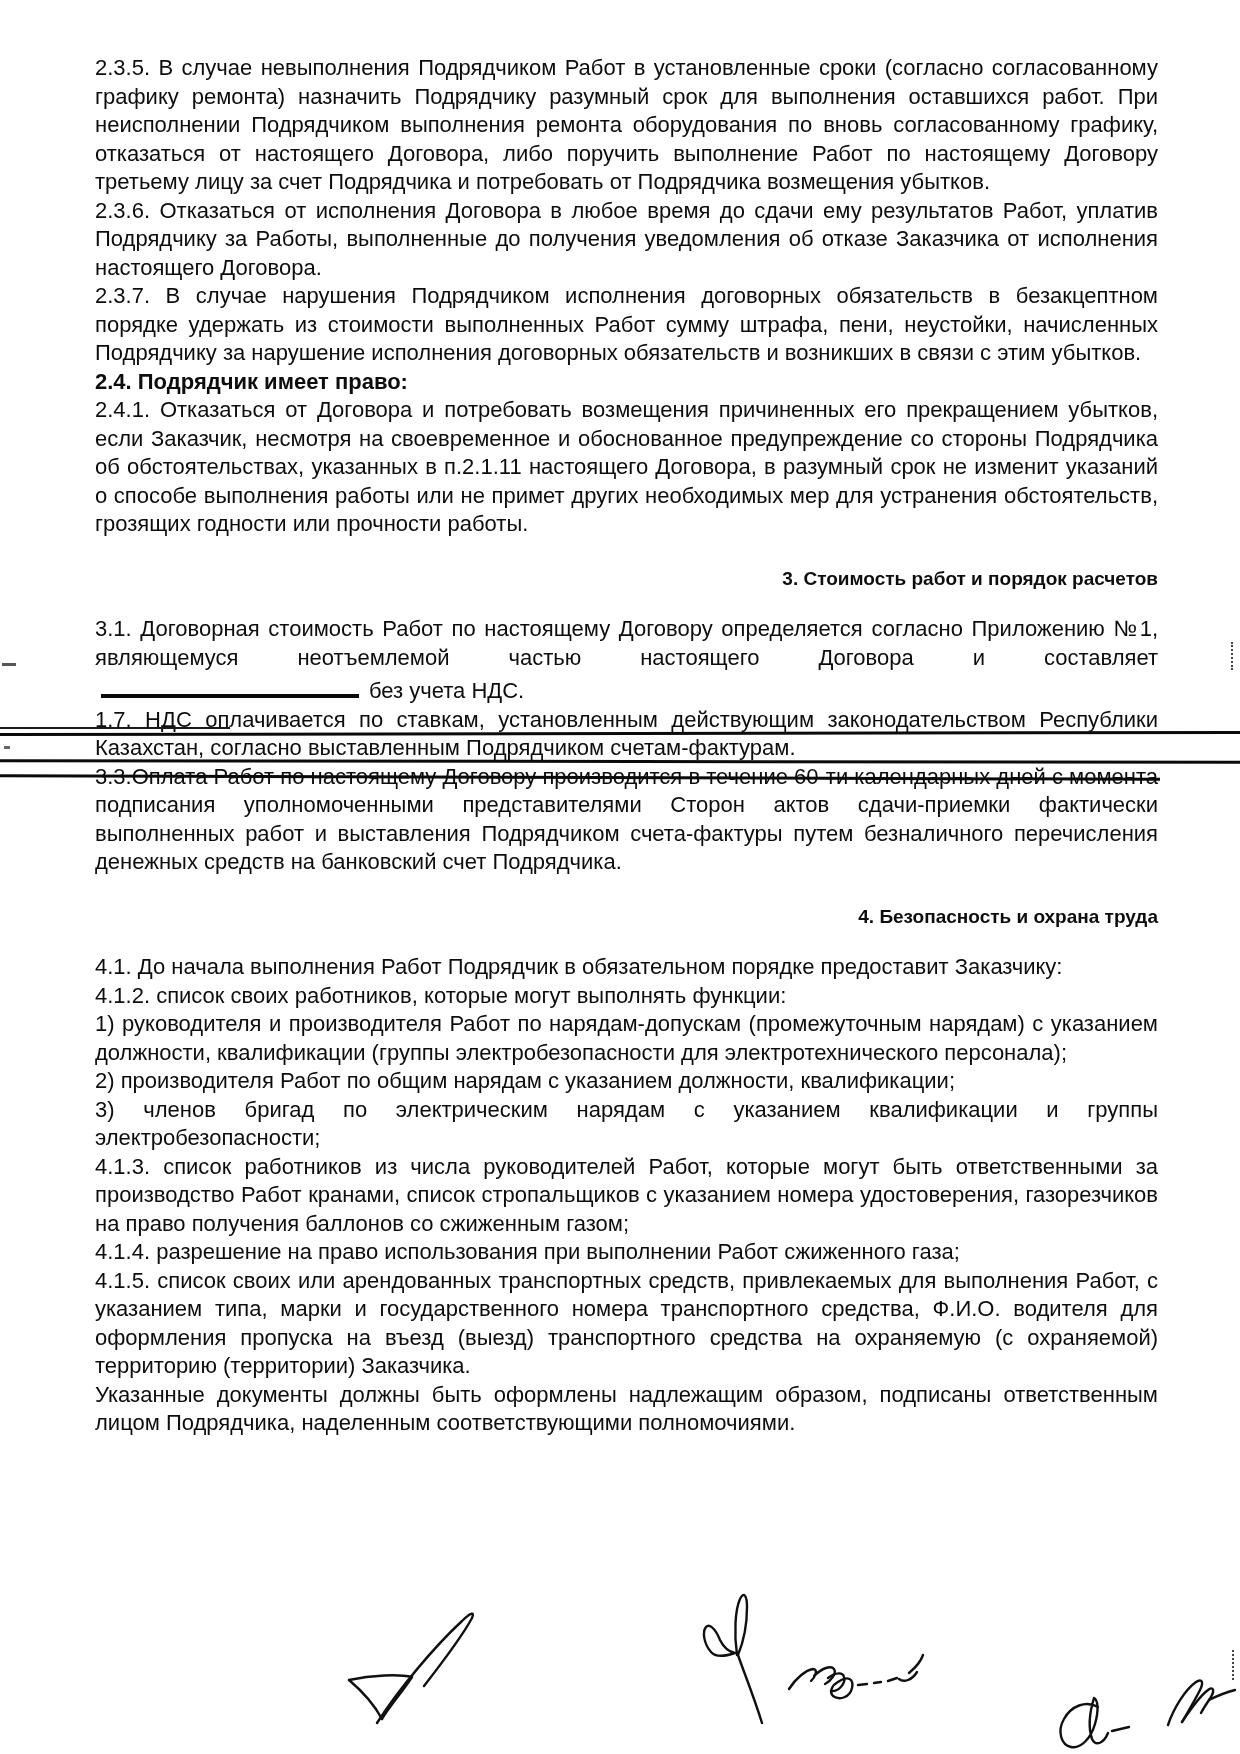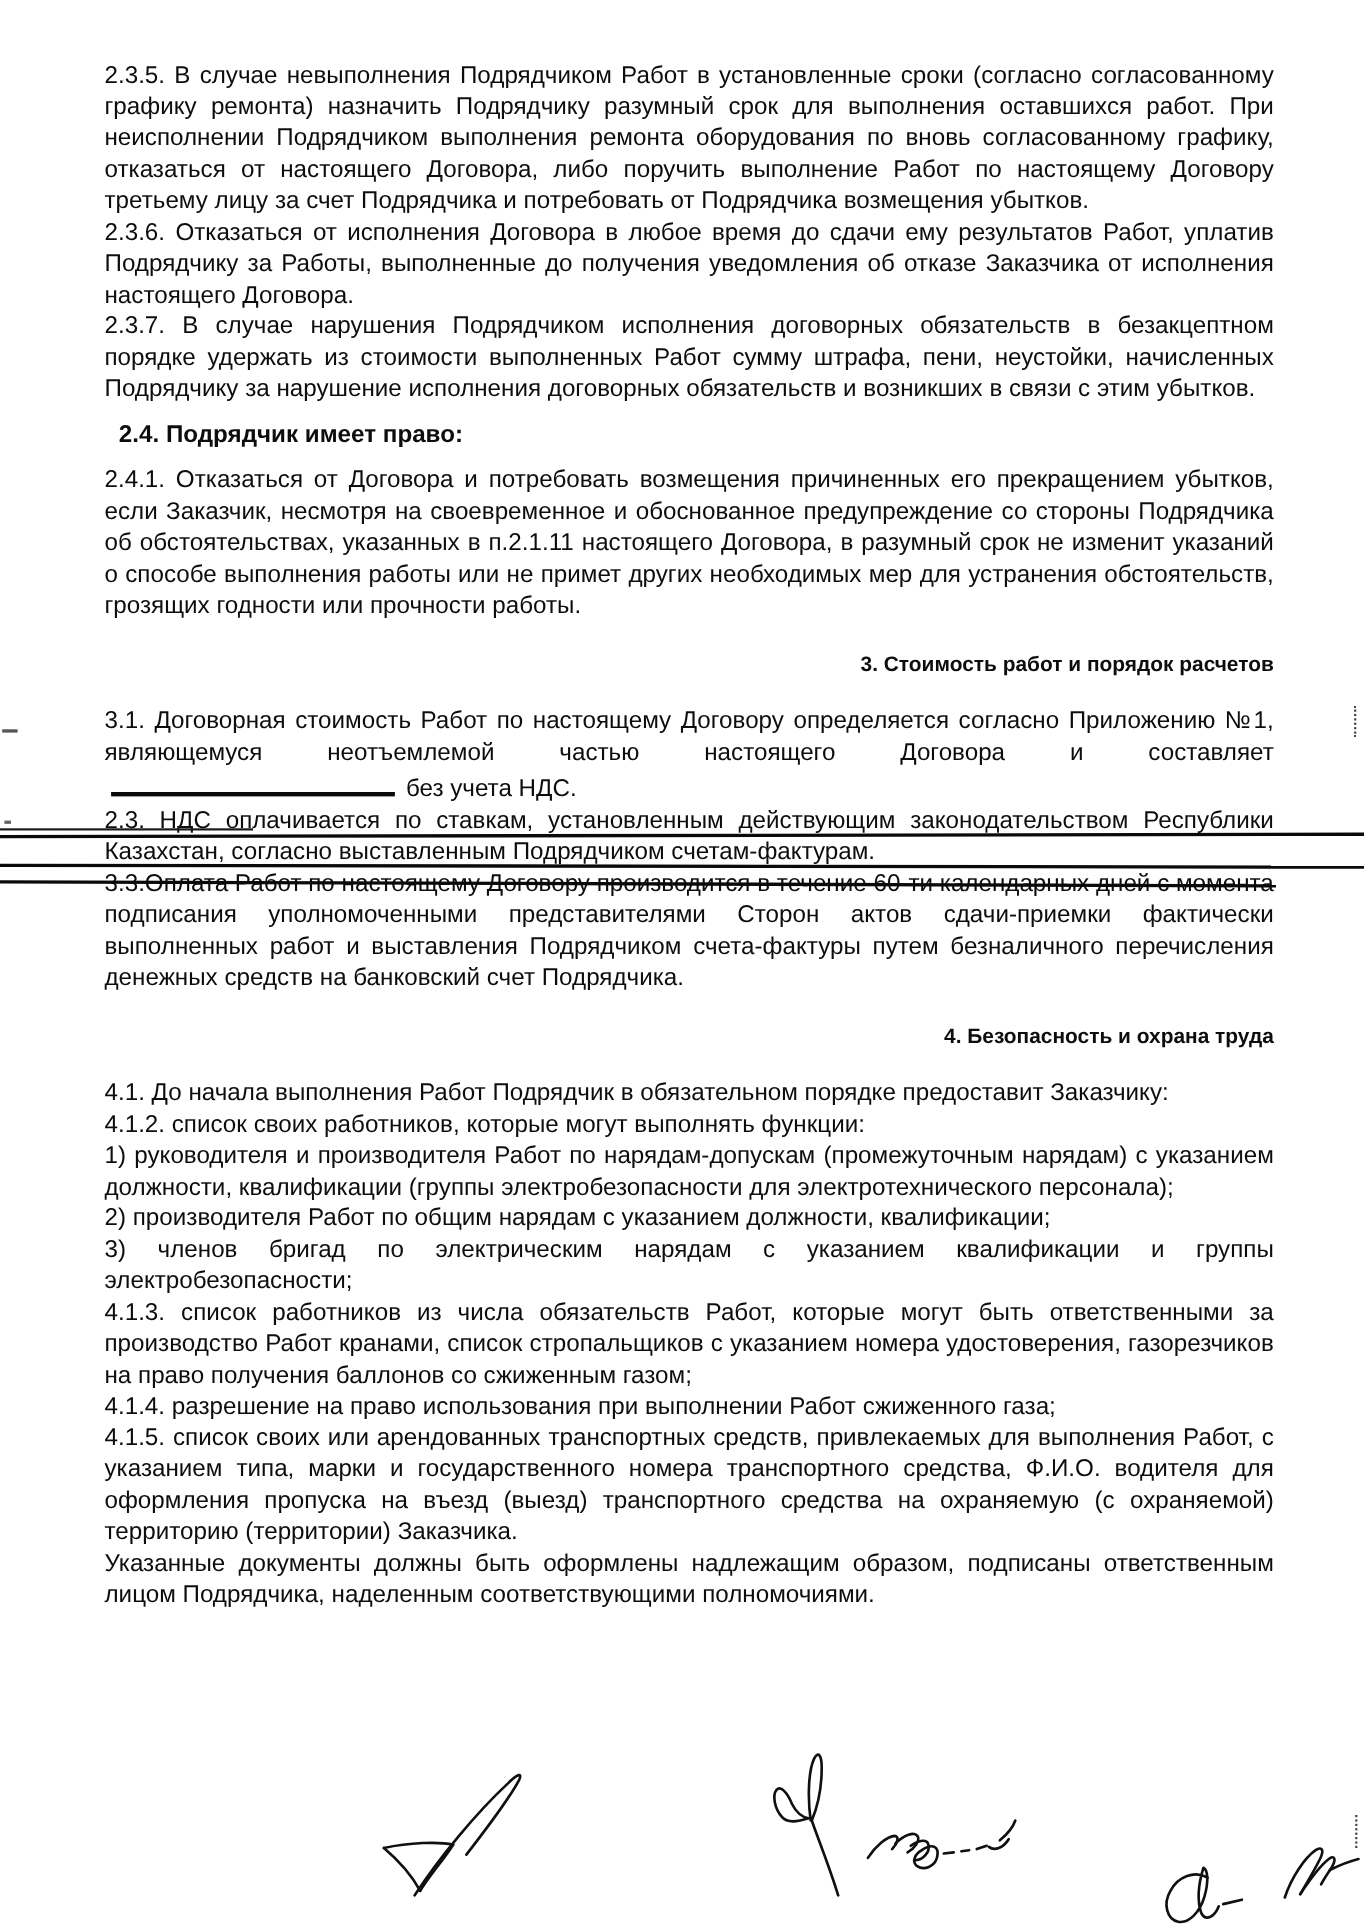--- a/index.html
+++ b/index.html
@@ -8,21 +8,21 @@
     font-family:"Liberation Sans","DejaVu Sans",sans-serif;
     color:#0d0d0d;overflow:hidden;
   }
   .content{
     position:absolute;left:95px;top:54px;width:1063px;
     font-size:22px;line-height:28.5px;
   }
   .para{margin:0;text-align:justify;}
   .para.rel{position:relative;}
   .bold{font-weight:normal;}
-  .clause-head{margin:13px;font-weight:bold;text-align:left;}
+  .clause-head{margin:0;font-weight:bold;text-align:left;}
   .section-heading{
     text-align:right;font-weight:bold;font-size:19px;
     margin:26px 0 22px 0;
   }
   .stretch{text-align:justify;text-align-last:justify;}
   .fillin-line{
     display:inline-block;width:258px;height:22px;margin-left:6px;margin-right:10px;
     border-bottom:4px solid #0a0a0a;vertical-align:baseline;
   }
   
@@ -45,39 +45,39 @@
   <p class="para">2.4.1. Отказаться от Договора и потребовать возмещения причиненных его прекращением убытков, если Заказчик, несмотря на своевременное и обоснованное предупреждение со стороны Подрядчика об обстоятельствах, указанных в п.2.1.11 настоящего Договора, в разумный срок не изменит указаний о способе выполнения работы или не примет других необходимых мер для устранения обстоятельств, грозящих годности или прочности работы.</p>
 
   <div class="section-heading">3. Стоимость работ и порядок расчетов</div>
 
   <p class="para stretch">3.1. Договорная стоимость Работ по настоящему Договору определяется согласно Приложению №1, являющемуся неотъемлемой частью настоящего Договора и составляет</p>
   <div>
     <span class="fillin-line"></span><span class="bold">без учета НДС.</span>
   </div>
 
   <p class="para rel">
-    <span>2.3. НДС оплачивается по ставкам, установленным действующим законодательством Республики Казахстан, согласно выставленным Подрядчиком счетам-фактурам.</span>
+    <span>1.7. НДС оплачивается по ставкам, установленным действующим законодательством Республики Казахстан, согласно выставленным Подрядчиком счетам-фактурам.</span>
     <span class="penline" style="left:-95px;top:26px;width:1240px;transform:rotate(-0.1deg);"></span>
     <span class="penline thin" style="left:-95px;top:21px;width:230px;"></span>
     <span class="penline" style="left:-95px;top:54px;width:1240px;transform:rotate(0.08deg);"></span>
   </p>
 
   <p class="para rel">
     <span>3.3.Оплата Работ по настоящему Договору производится в течение 60-ти календарных дней с момента подписания уполномоченными представителями Сторон актов сдачи-приемки фактически выполненных работ и выставления Подрядчиком счета-фактуры путем безналичного перечисления денежных средств на банковский счет Подрядчика.</span>
     <span class="penline" style="left:-95px;top:13px;width:1160px;transform:rotate(0.18deg);"></span>
   </p>
 
   <div class="section-heading">4. Безопасность и охрана труда</div>
 
   <p class="para">4.1. До начала выполнения Работ Подрядчик в обязательном порядке предоставит Заказчику:</p>
   <p class="para">4.1.2. список своих работников, которые могут выполнять функции:</p>
   <p class="para">1) руководителя и производителя Работ по нарядам-допускам (промежуточным нарядам) с указанием должности, квалификации (группы электробезопасности для электротехнического персонала);</p>
   <p class="para">2) производителя Работ по общим нарядам с указанием должности, квалификации;</p>
   <p class="para">3) членов бригад по электрическим нарядам с указанием квалификации и группы электробезопасности;</p>
-  <p class="para">4.1.3. список работников из числа обязательств Работ, которые могут быть ответственными за производство Работ кранами, список стропальщиков с указанием номера удостоверения, газорезчиков на право получения баллонов со сжиженным газом;</p>
+  <p class="para">4.1.3. список работников из числа руководителей Работ, которые могут быть ответственными за производство Работ кранами, список стропальщиков с указанием номера удостоверения, газорезчиков на право получения баллонов со сжиженным газом;</p>
   <p class="para">4.1.4. разрешение на право использования при выполнении Работ сжиженного газа;</p>
   <p class="para">4.1.5. список своих или арендованных транспортных средств, привлекаемых для выполнения Работ, с указанием типа, марки и государственного номера транспортного средства, Ф.И.О. водителя для оформления пропуска на въезд (выезд) транспортного средства на охраняемую (с охраняемой) территорию (территории) Заказчика.</p>
   <p class="para">Указанные документы должны быть оформлены надлежащим образом, подписаны ответственным лицом Подрядчика, наделенным соответствующими полномочиями.</p>
 
 </div>
 
 <div class="noise vdots" style="left:1231px;top:642px;height:28px;"></div>
 <div class="noise vdots" style="left:1232px;top:1650px;height:30px;"></div>
 <div class="noise" style="left:2px;top:663px;width:14px;height:3px;background:#555;"></div>
 <div class="noise" style="left:4px;top:746px;width:6px;height:3px;background:#666;"></div>

